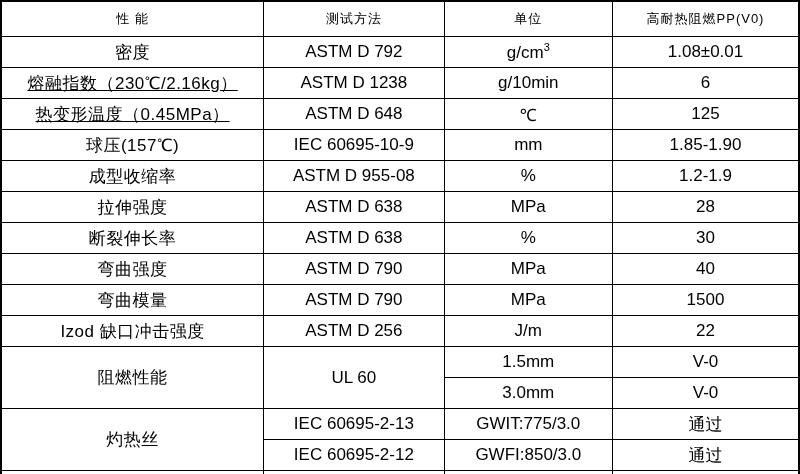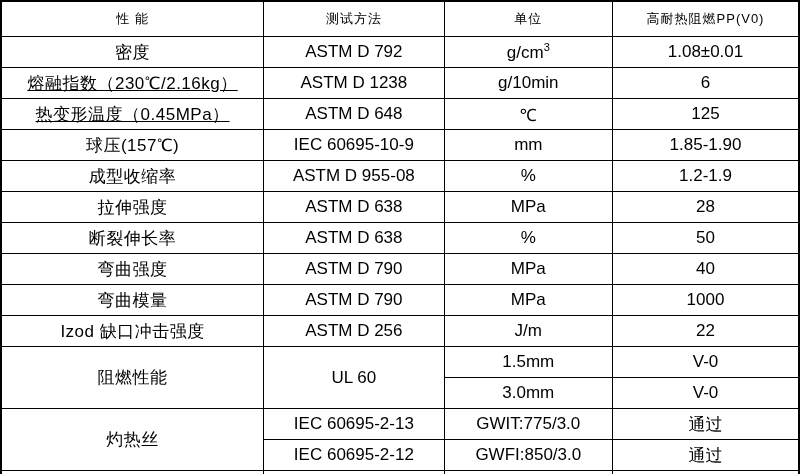--- a/index.html
+++ b/index.html
@@ -115,35 +115,35 @@
       <td class="prop-cell">拉伸强度</td>
       <td>ASTM D 638</td>
       <td>MPa</td>
       <td>28</td>
     </tr>
 
     <tr>
       <td class="prop-cell">断裂伸长率</td>
       <td>ASTM D 638</td>
       <td>%</td>
-      <td>50</td>
+      <td>30</td>
     </tr>
 
     <tr>
       <td class="prop-cell">弯曲强度</td>
       <td>ASTM D 790</td>
       <td>MPa</td>
       <td>40</td>
     </tr>
 
     <tr>
       <td class="prop-cell">弯曲模量</td>
       <td>ASTM D 790</td>
       <td>MPa</td>
-      <td>1000</td>
+      <td>1500</td>
     </tr>
 
     <tr>
       <td class="prop-cell">Izod 缺口冲击强度</td>
       <td>ASTM D 256</td>
       <td>J/m</td>
       <td>22</td>
     </tr>
 
     <tr>

